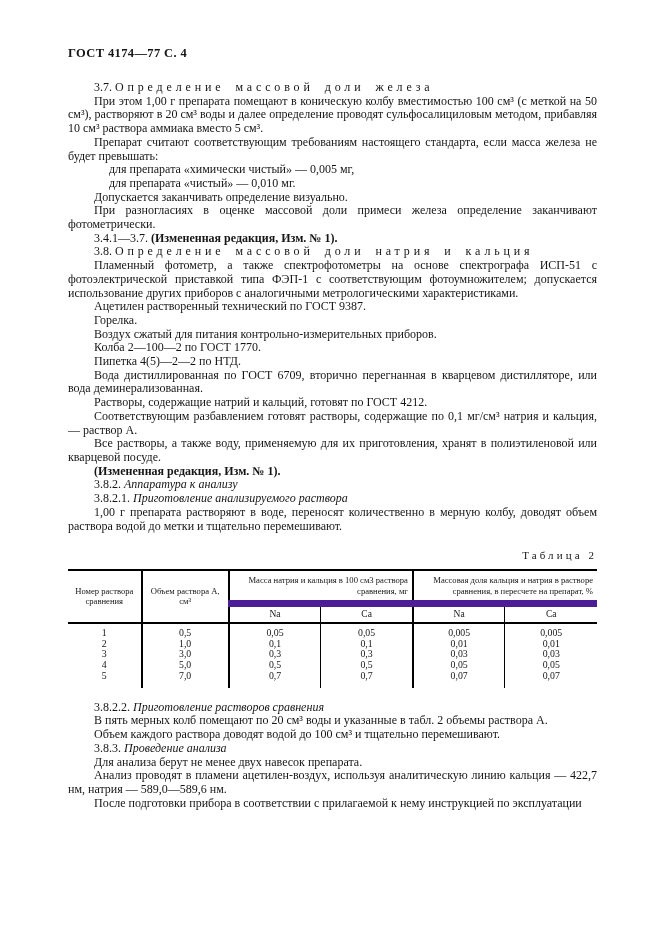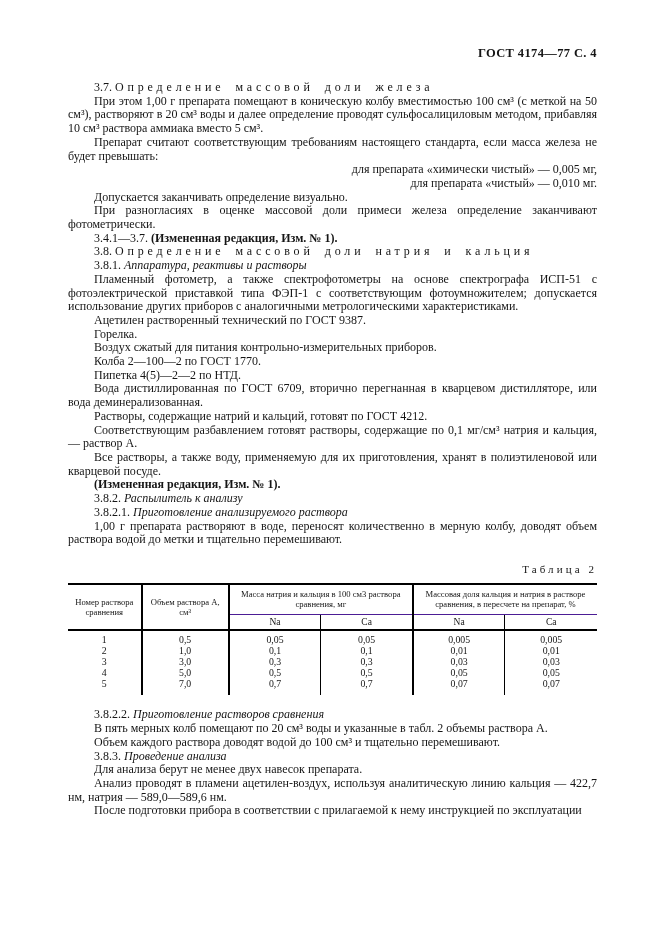--- a/index.html
+++ b/index.html
@@ -3,27 +3,27 @@
 <meta charset="utf-8">
 <style>
   html,body{margin:0;padding:0;}
   body{
     width:661px;height:936px;background:#ffffff;overflow:hidden;
     font-family:"Liberation Serif","DejaVu Serif",serif;color:#151515;
     -webkit-font-smoothing:antialiased;
   }
   .page{padding:46px 64px 0 68px;width:529px;}
   .doc-header{
-    text-align:right;font-weight:bold;font-size:12.5px;letter-spacing:0.03em;
+    font-weight:bold;font-size:12.5px;letter-spacing:0.03em;
     margin-bottom:20px;
   }
   p{margin:0;font-size:12px;line-height:13.7px;text-align:justify;}
   p.ind{text-indent:26px;}
   p.noj{text-align:left;}
-  .list-line{margin-left:41px;text-align:right;}
+  .list-line{margin-left:41px;text-align:left;}
   .sp{letter-spacing:0.32em;word-spacing:0.35em;}
   .b{font-weight:bold;}
   .it{font-style:italic;}
   .tbl-label{
     text-align:right;font-size:11px;letter-spacing:0.28em;
     margin-top:16px;margin-bottom:8px;
   }
   table.t2{
     width:100%;border-collapse:collapse;table-layout:fixed;
     border-top:2.5px solid #000;margin-bottom:13px;
@@ -35,53 +35,52 @@
   table.t2 thead tr.subrow th{font-size:9.5px;padding:2px 3px;}
   table.t2 tbody td{font-size:9.8px;line-height:10.8px;padding:0 3px;}
   table.t2 tbody tr:first-child td{padding-top:4px;}
   table.t2 tbody tr:last-child td{padding-bottom:6px;}
   
   .w1{width:12.2%;}.w2{width:14.6%;}.w3{width:19.8%;}.w4{width:15.2%;}.w5{width:19.8%;}.w6{width:18.4%;}
   
   .vr-thick{border-right:2px solid #000;}
   .vr-thin{border-right:1px solid #000;}
   
-  table.t2 thead tr:first-child th.grp{border-bottom:1px solid #4c1d95;}
+  table.t2 thead tr:first-child th.grp{border-bottom:7px solid #4c1d95;text-align:right;}
   table.t2 thead th.hb{border-bottom:2.5px solid #000;margin-top:39px;}
 </style>
 </head>
 <body>
 
 <div class="page">
 
   <div class="doc-header">ГОСТ 4174—77 С. 4</div>
 
   <p class="ind"><span>3.7.</span> <span class="sp">Определение массовой доли железа</span></p>
   <p class="ind">При этом 1,00 г препарата помещают в коническую колбу вместимостью 100 см³ (с меткой на 50 см³), растворяют в 20 см³ воды и далее определение проводят сульфосалициловым методом, прибавляя 10 см³ раствора аммиака вместо 5 см³.</p>
   <p class="ind">Препарат считают соответствующим требованиям настоящего стандарта, если масса железа не будет превышать:</p>
   <p class="list-line">для препарата «химически чистый» — 0,005 мг,</p>
   <p class="list-line">для препарата «чистый» — 0,010 мг.</p>
   <p class="ind">Допускается заканчивать определение визуально.</p>
   <p class="ind">При разногласиях в оценке массовой доли примеси железа определение заканчивают фотометрически.</p>
   <p class="ind noj"><span>3.4.1—3.7.</span> <span class="b">(Измененная редакция, Изм. № 1).</span></p>
 
   <p class="ind"><span>3.8.</span> <span class="sp">Определение массовой доли натрия и кальция</span></p>
-  <p class="ind noj"><span>3.8.1.</span> <span class="it">Аппаратура, реактивы и растворы</span></p>
   <p class="ind">Пламенный фотометр, а также спектрофотометры на основе спектрографа ИСП-51 с фотоэлектрической приставкой типа ФЭП-1 с соответствующим фотоумножителем; допускается использование других приборов с аналогичными метрологическими характеристиками.</p>
   <p class="ind noj">Ацетилен растворенный технический по ГОСТ 9387.</p>
   <p class="ind noj">Горелка.</p>
   <p class="ind noj">Воздух сжатый для питания контрольно-измерительных приборов.</p>
   <p class="ind noj">Колба 2—100—2 по ГОСТ 1770.</p>
   <p class="ind noj">Пипетка 4(5)—2—2 по НТД.</p>
   <p class="ind">Вода дистиллированная по ГОСТ 6709, вторично перегнанная в кварцевом дистилляторе, или вода деминерализованная.</p>
   <p class="ind noj">Растворы, содержащие натрий и кальций, готовят по ГОСТ 4212.</p>
   <p class="ind">Соответствующим разбавлением готовят растворы, содержащие по 0,1 мг/см³ натрия и кальция, — раствор А.</p>
   <p class="ind">Все растворы, а также воду, применяемую для их приготовления, хранят в полиэтиленовой или кварцевой посуде.</p>
   <p class="ind noj b">(Измененная редакция, Изм. № 1).</p>
-  <p class="ind noj"><span>3.8.2.</span> <span class="it">Распылитель к анализу</span></p>
+  <p class="ind noj"><span>3.8.2.</span> <span class="it">Аппаратура к анализу</span></p>
   <p class="ind noj"><span>3.8.2.1.</span> <span class="it">Приготовление анализируемого раствора</span></p>
   <p class="ind">1,00 г препарата растворяют в воде, переносят количественно в мерную колбу, доводят объем раствора водой до метки и тщательно перемешивают.</p>
 
   <div class="tbl-label">Таблица 2</div>
 
   <table class="t2">
     <thead>
       <tr>
         <th rowspan="2" class="w1 vr-thick hb">Номер раствора сравнения</th>
         <th rowspan="2" class="w2 vr-thick hb">Объем раствора А, см³</th>

